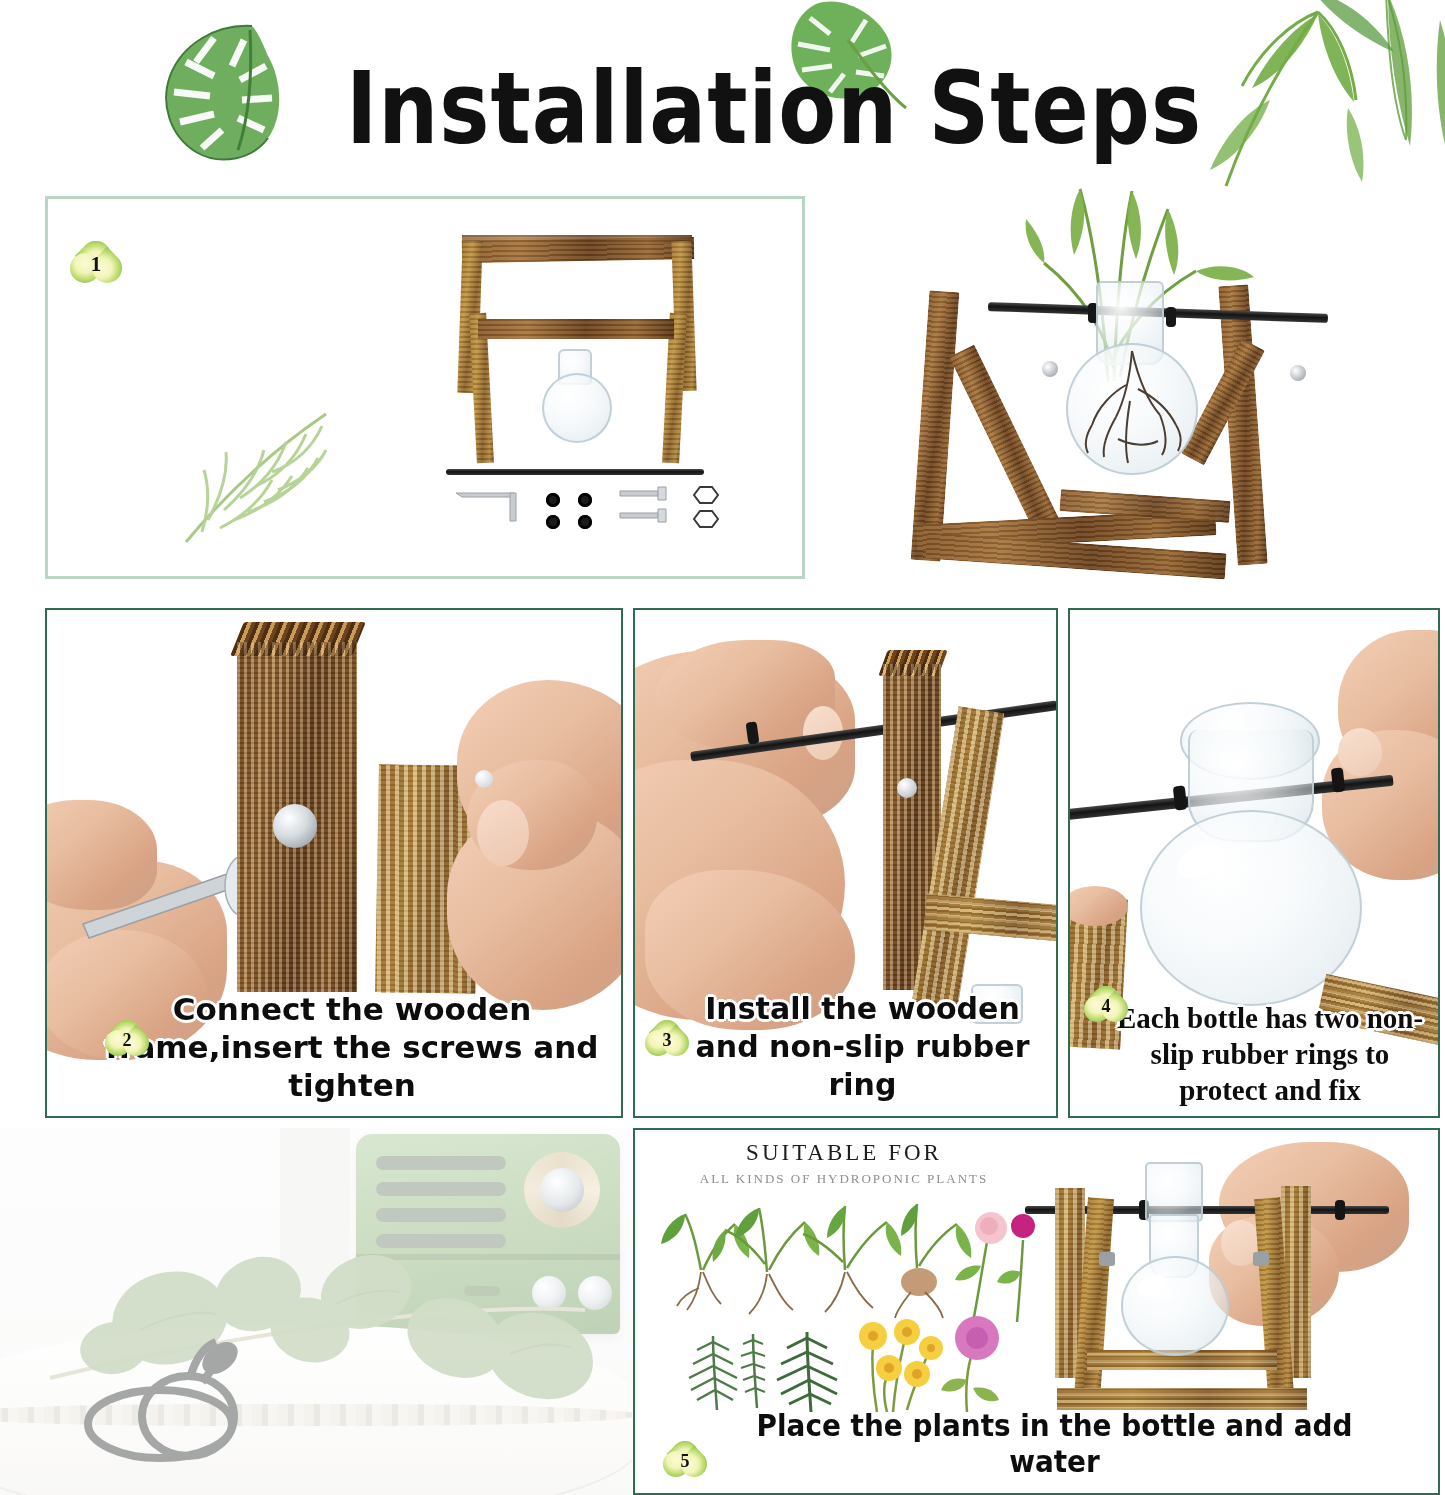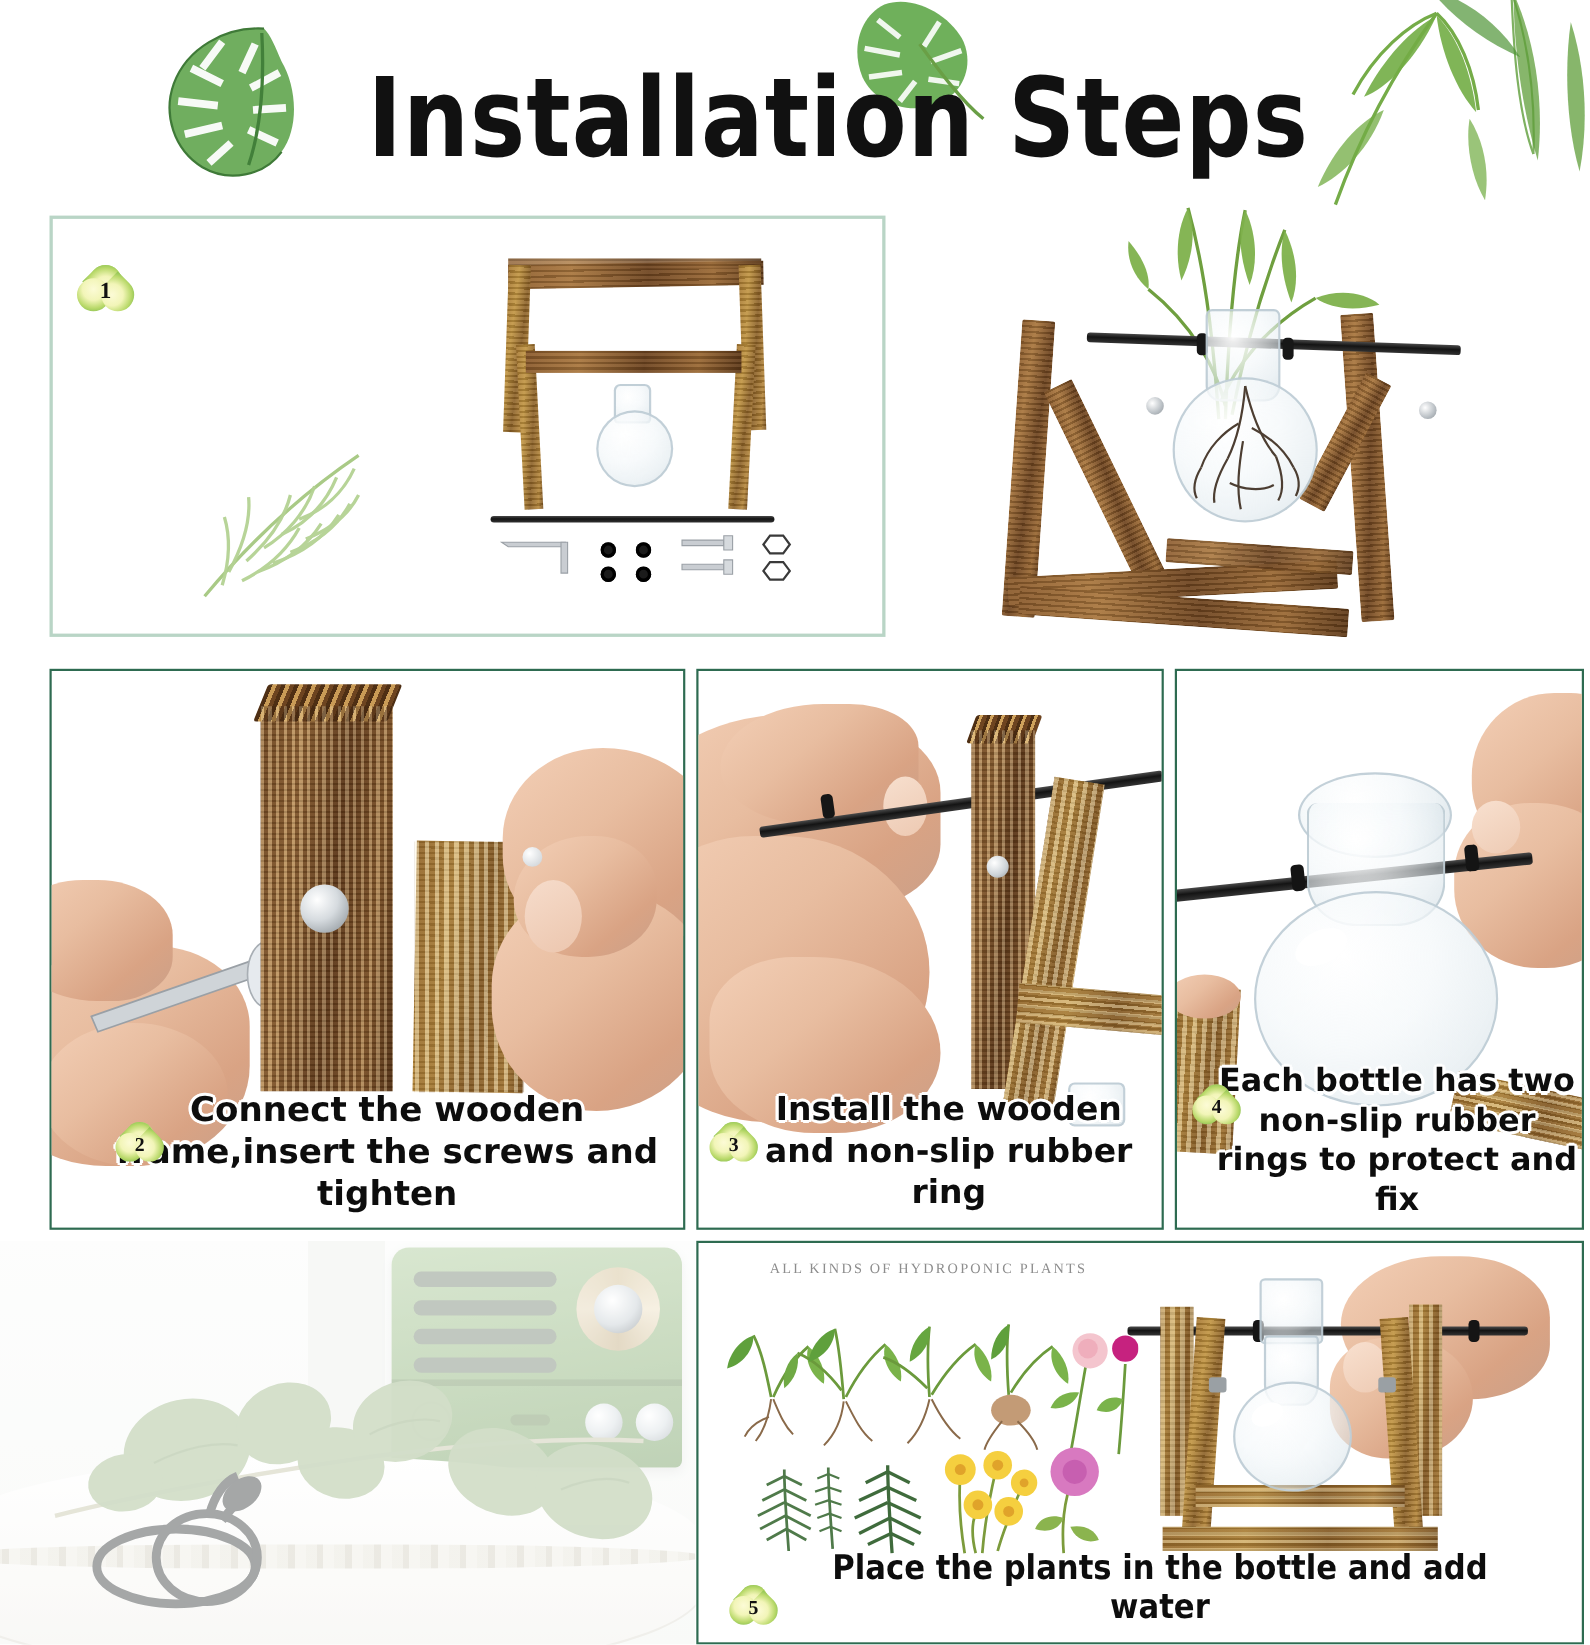--- a/index.html
+++ b/index.html
@@ -5,21 +5,21 @@
   * { margin:0; padding:0; box-sizing:border-box; }
   html,body { background:#ffffff; }
   body {
     width:1445px; height:1495px;
     font-family:"Liberation Sans", sans-serif;
     position:relative; overflow:hidden;
   }
 
   
   #header {
-    position:absolute; left:4px; top:0; width:1291px; height:185px;
+    position:absolute; left:16px; top:0; width:1291px; height:185px;
   }
   #page-title {
     position:absolute; left:330px; top:50px;
     font-family:"DejaVu Sans", sans-serif;
     font-size:86px; font-weight:700; color:#111111;
     letter-spacing:1px; white-space:nowrap;
     transform:scaleY(1.16) scaleX(0.98);
     transform-origin:left top;
   }
   
@@ -65,21 +65,21 @@
     text-align:center; color:#0d0d0d;
     font-family:"DejaVu Sans", sans-serif; font-weight:700;
     text-shadow:
        2px 0 0 #fff, -2px 0 0 #fff, 0 2px 0 #fff, 0 -2px 0 #fff,
        2px 2px 0 #fff, -2px -2px 0 #fff, 2px -2px 0 #fff, -2px 2px 0 #fff,
        3px 0 0 #fff, -3px 0 0 #fff, 0 3px 0 #fff, 0 -3px 0 #fff;
     z-index:5;
   }
   #cap2 { bottom:12px; font-size:31px; line-height:38px; padding:0 8px 0 44px; }
   #cap3 { bottom:12px; font-size:30px; line-height:38px; padding:0 6px 0 40px; }
-  #cap4 { bottom:8px;  font-size:29px; line-height:36px; padding:0 4px 0 36px; }
+  #cap4 { bottom:8px;  font-size:29px; line-height:36px; padding:0 4px 0 36px;font-family:Liberation Serif, serif; }
 
   .badge-inline { position:absolute; z-index:6; }
   #badge-2 { left:58px;  bottom:56px; }
   #badge-3 { left:10px;  bottom:56px; }
   #badge-4 { left:14px;  bottom:90px; }
 
   
   #lifestyle { position:absolute; left:0px; top:1128px; width:632px; height:367px; overflow:hidden; }
   #panel-step5 { left:633px; top:1128px; width:807px; height:367px; }
   #suitable-block { position:absolute; left:14px; top:10px; width:390px; height:290px; }
@@ -539,20 +539,21 @@
     </g>
     <ellipse cx="150" cy="20" rx="20" ry="13" fill="#5b5f60" transform="rotate(-38 150 20)"></ellipse>
   </svg>
 
   <div style="position:absolute;left:0;top:0;width:632px;height:367px;background:rgba(255,255,255,.45);"></div>
 </div>
 
 <div class="panel" id="panel-step5">
 
   <div id="suitable-block">
+    <div id="suitable-title">SUITABLE FOR</div>
     <div id="suitable-sub">ALL KINDS OF HYDROPONIC PLANTS</div>
 
     <svg id="plants-grid" viewBox="0 0 380 230">
 
       <g>
         <g stroke="#6b9a3c" stroke-width="2.5" fill="none">
           <path d="M46 78 C42 58 38 38 30 22"></path>
             <path d="M48 78 C56 60 66 44 80 32"></path>
         </g>
         <path d="M30 22 C18 26 8 38 6 52 C20 48 30 36 30 22 Z" fill="#5fa03c"></path>

